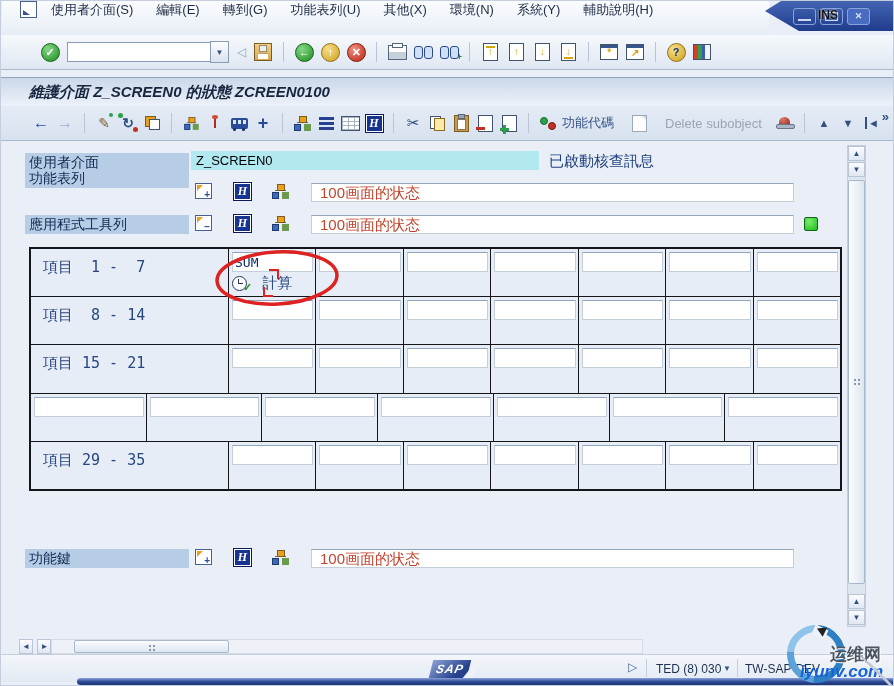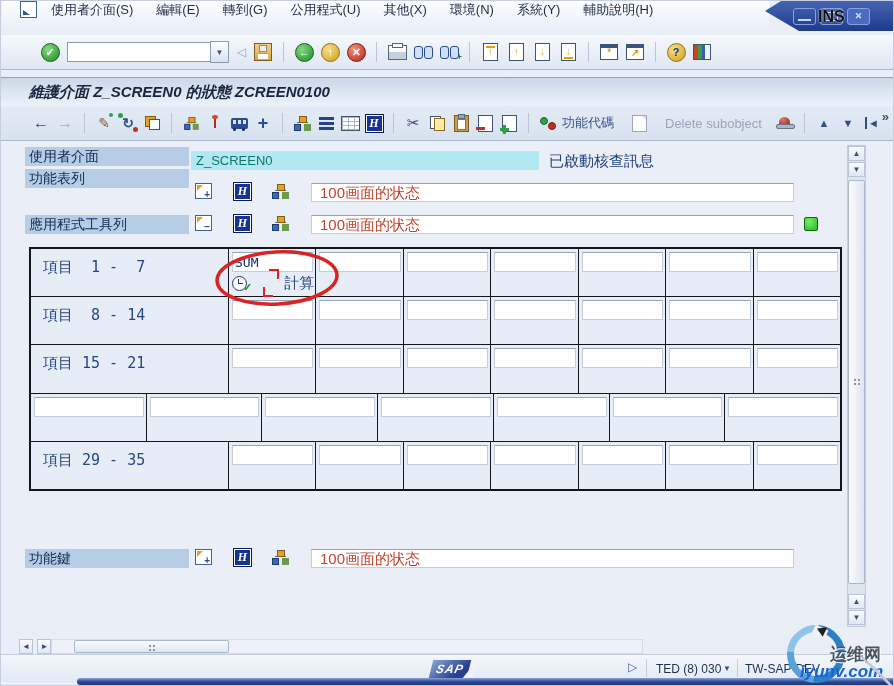--- a/index.html
+++ b/index.html
@@ -125,21 +125,21 @@
   .navglyph{font-size:11px;color:#33507e;}
   .ico-first{border-left:2px solid #33507e;padding-left:1px;}
   .overflow{position:absolute;right:6px;top:3px;font-size:13px;font-weight:bold;color:#33507e;}
 
   
   .flabel{position:absolute;left:24px;width:164px;height:19px;background:#b7cde6;
     font-size:14px;color:#0f2a52;line-height:19px;padding-left:4px;box-sizing:border-box;white-space:nowrap;}
   .ffield{position:absolute;height:19px;background:#fff;border:1px solid #c3cedb;border-top-color:#93a5ba;
     box-sizing:border-box;font-size:15px;line-height:17px;}
   .cyanfield{position:absolute;left:190px;width:348px;height:19px;background:#b2e9f1;
-    font-size:13px;color:#0f766e;line-height:19px;padding-left:5px;box-sizing:border-box;}
+    font-size:13px;color:#000000;line-height:19px;padding-left:5px;box-sizing:border-box;}
   .bluetext{position:absolute;left:548px;font-size:15px;color:#1d3f7e;line-height:19px;white-space:nowrap;}
   .redtext{color:#c2442f;padding-left:8px;white-space:nowrap;}
   .ico-node{position:absolute;width:17px;height:16px;background:#fff;border:1px solid #44618f;box-sizing:border-box;}
   .ico-node::before{content:"";position:absolute;left:1px;top:1px;border-top:6px solid #e8a020;border-right:6px solid transparent;}
   .ico-node.exp::after{content:"+";position:absolute;right:1px;bottom:-2px;font-size:10px;font-weight:bold;color:#2a4a9c;}
   .ico-node.col::after{content:"\2212";position:absolute;right:1px;bottom:-2px;font-size:10px;font-weight:bold;color:#2a4a9c;}
   .form-ico{position:absolute;}
   .led{position:absolute;left:803px;width:12px;height:12px;background:radial-gradient(circle at 35% 30%,#7aee6a,#1ebb1e);
     border:1px solid #116611;border-radius:2px;}
 
@@ -156,21 +156,21 @@
     border:1px solid #c3cedb;border-top-color:#93a5ba;font-size:13px;color:#10306a;padding:0 2px;
     font-family:"DejaVu Sans Mono",monospace;}
   .calcline{position:absolute;left:3px;top:24px;display:flex;align-items:center;}
   .clock{position:relative;width:13px;height:13px;border:1px solid #27365a;border-radius:50%;background:#fdfdfd;}
   .clock::before{content:"";position:absolute;left:5px;top:2px;width:1px;height:5px;background:#27365a;}
   .clock::after{content:"";position:absolute;left:6px;top:6px;width:4px;height:1px;background:#27365a;}
   .clockcheck{font-size:11px;font-weight:bold;color:#1e9a1e;margin-left:-4px;margin-top:8px;}
   .rbr{position:absolute;width:8px;height:8px;}
   .rbr.tl{border-top:2px solid #dd2222;border-right:2px solid #dd2222;left:40px;top:20px;}
   .rbr.bl{border-bottom:2px solid #dd2222;border-left:2px solid #dd2222;left:34px;top:38px;}
-  .calctext{font-size:15px;color:#27477f;margin-left:32px;}
+  .calctext{font-size:15px;color:#27477f;margin-left:10px;}
   .ellipse-svg{position:absolute;left:212px;top:247px;pointer-events:none;}
 
   
   .vscroll{position:absolute;left:846px;top:144px;width:19px;height:482px;background:#dde5ef;border:1px solid #c2cddd;box-sizing:border-box;}
   .sbtn{position:absolute;left:0;width:17px;height:15px;background:linear-gradient(#fbfcfe,#dfe7f2);
     border:1px solid #b9c5d6;display:flex;align-items:center;justify-content:center;font-size:8px;color:#33507e;box-sizing:border-box;}
   .vthumb{position:absolute;left:0;top:34px;width:17px;height:404px;background:linear-gradient(90deg,#fbfcfe,#dde6f0);
     border:1px solid #aab8cc;border-radius:2px;box-sizing:border-box;}
   .grip{position:absolute;left:4px;top:50%;margin-top:-4px;width:8px;height:8px;
     background-image:radial-gradient(#8a98ac 1px,transparent 1.2px);background-size:4px 4px;}
@@ -187,21 +187,21 @@
   .statusbar{position:absolute;left:0;top:653px;width:894px;height:27px;
     background:linear-gradient(#f3f6fa,#e3eaf4);border-top:1px solid #c4cedc;}
   .saplogo{position:absolute;left:430px;top:5px;width:38px;height:18px;transform:skewX(-14deg);
     background:linear-gradient(135deg,#8aa2d4 0%,#27408e 75%);display:flex;align-items:center;justify-content:center;
     color:#fff;font-weight:bold;font-style:italic;font-size:12px;letter-spacing:1px;}
   .saplogo::after{content:"";position:absolute;right:-6px;top:0;border-top:18px solid transparent;border-right:10px solid #eef2f8;}
   .st-play{position:absolute;left:627px;top:5px;font-size:12px;color:#4a6a9c;}
   .st-sep{position:absolute;top:4px;width:1px;height:18px;background:#c4cedc;}
   .st-text{position:absolute;top:7px;font-size:12px;color:#1c3050;white-space:nowrap;}
   .st-caret{position:absolute;left:722px;top:9px;font-size:8px;color:#33507e;}
-  .st-ins{position:absolute;left:817px;top:7px;font-size:16px;font-weight:bold;color:#111;z-index:6;text-shadow:0 0 2px #fff;}
+  .st-ins{position:absolute;left:817px;top:7px;font-size:12px;font-weight:bold;color:#111;z-index:6;text-shadow:0 0 2px #fff;}
 
   
   .wm{position:absolute;pointer-events:none;z-index:5;}
   .wm-circle{left:786px;top:624px;width:44px;height:44px;border-radius:50%;
     border:7px solid #2f7fc4;border-top-color:#8ec4ea;border-left-color:#5aa2d8;transform:rotate(-40deg);}
   .wm-notch{left:812px;top:626px;width:14px;height:10px;background:#eef2f8;transform:rotate(25deg);}
   .wm-arrow{left:818px;top:624px;width:0;height:0;border-left:9px solid #222;border-top:5px solid transparent;
     border-bottom:5px solid transparent;transform:rotate(-35deg);}
   .wm-name{left:829px;top:642px;font-size:17px;font-weight:bold;color:#4a5560;text-shadow:1px 1px 0 #fff;}
   .wm-domain{left:799px;top:661px;font-size:17px;font-weight:bold;color:#1565d8;font-style:italic;}
@@ -214,21 +214,21 @@
 </head>
 <body>
 
 <div id="screen">
 
   <div class="menubar">
     <span class="sysmenu-icon"></span>
     <span class="menu-item">使用者介面(S)</span>
     <span class="menu-item">編輯(E)</span>
     <span class="menu-item">轉到(G)</span>
-    <span class="menu-item">公用程式(U)</span>
+    <span class="menu-item">功能表列(U)</span>
     <span class="menu-item">其他(X)</span>
     <span class="menu-item">環境(N)</span>
     <span class="menu-item">系統(Y)</span>
     <span class="menu-item">輔助說明(H)</span>
   </div>
 
   <div class="winctrl">
     <span class="wbtn wbtn-min"></span>
     <span class="wbtn wbtn-max"></span>
     <span class="wbtn wbtn-close">✕</span>
@@ -375,21 +375,21 @@
       </div>
     <div class="abtn">
         <span class="navglyph">▼</span>
       </div>
     <div class="abtn">
         <span class="navglyph ico-first">◄</span>
       </div>
     <span class="overflow">»</span>
   </div>
 
-  <div class="flabel" style="top:146px">使用者介面</div>
+  <div class="flabel" style="top:152px">使用者介面</div>
   <div class="cyanfield" style="top:150px">Z_SCREEN0</div>
   <div class="bluetext" style="top:150px">已啟動核查訊息</div>
 
   <div class="flabel" style="top:168px">功能表列</div>
   <span class="ico-node exp form-ico" style="left:194px;top:182px"></span>
   <span class="ico-info form-ico" style="left:232px;top:181px">H</span>
   <span class="ico-org form-ico" style="left:271px;top:183px"></span>
   <div class="ffield redtext" style="top:182px;left:310px;width:483px">100画面的状态</div>
 
   <div class="flabel" style="top:214px">應用程式工具列</div>

